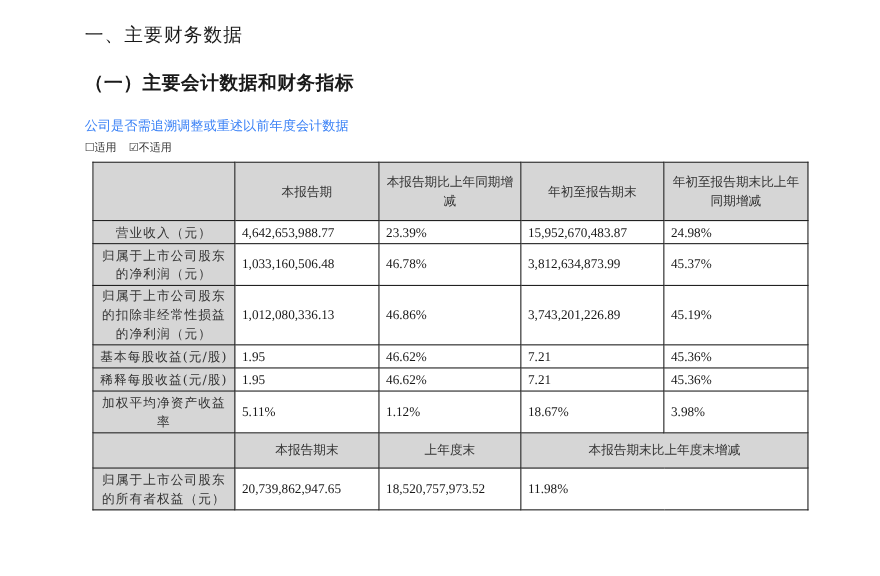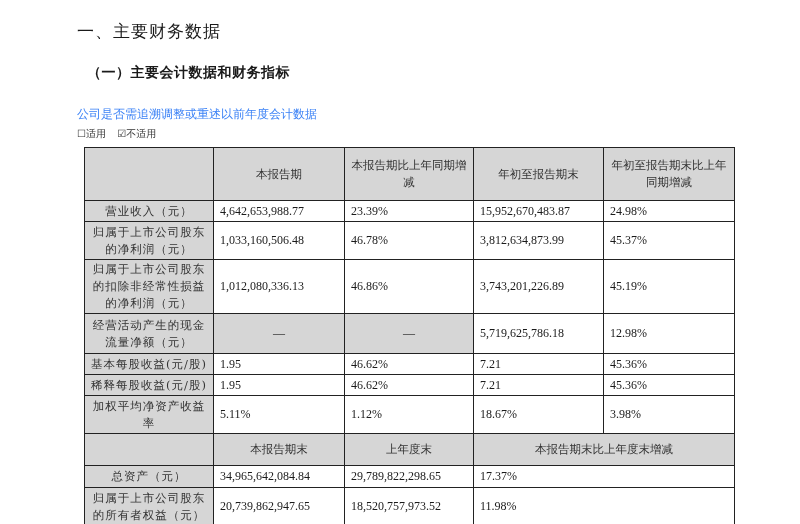--- a/index.html
+++ b/index.html
@@ -9,21 +9,21 @@
     color: #1a1a1a;
   }
   .h1 {
     position: absolute; left: 77px; top: 20px;
     font-family: "DejaVu Sans", "Liberation Sans", sans-serif;
     font-weight: normal; font-size: 17px; letter-spacing: 1px;
   }
   .h2 {
     position: absolute; left: 77px; top: 64px;
     font-family: Liberation Serif, serif;
-    font-weight: bold; font-size: 14px; letter-spacing: 0.5px; margin-left: 10px;
+    font-weight: bold; font-size: 17px; letter-spacing: 0.5px;
   }
   .para {
     position: absolute; left: 77px; top: 106px;
     font-size: 12px; color: #3b82f6;
   }
   .opts {
     position: absolute; left: 77px; top: 127px;
     font-size: 10px; color: #333;
   }
   .opts span { margin-right: 8px; }
@@ -86,27 +86,20 @@
     <td class="num">3,812,634,873.99</td>
     <td class="num">45.37%</td>
   </tr>
   <tr style="height:54px">
     <td class="lbl">归属于上市公司股东的扣除非经常性损益的净利润（元）</td>
     <td class="num">1,012,080,336.13</td>
     <td class="num">46.86%</td>
     <td class="num">3,743,201,226.89</td>
     <td class="num">45.19%</td>
   </tr>
-  <tr style="height:40px">
-    <td class="lbl">经营活动产生的现金流量净额（元）</td>
-    <td class="dash">—</td>
-    <td class="dash">—</td>
-    <td class="num">5,719,625,786.18</td>
-    <td class="num">12.98%</td>
-  </tr>
   <tr style="height:21px">
     <td class="lbl">基本每股收益(元/股)</td>
     <td class="num">1.95</td>
     <td class="num">46.62%</td>
     <td class="num">7.21</td>
     <td class="num">45.36%</td>
   </tr>
   <tr style="height:21px">
     <td class="lbl">稀释每股收益(元/股)</td>
     <td class="num">1.95</td>
@@ -120,26 +113,20 @@
     <td class="num">1.12%</td>
     <td class="num">18.67%</td>
     <td class="num">3.98%</td>
   </tr>
   <tr style="height:32px">
     <td class="hdr"></td>
     <td class="hdr">本报告期末</td>
     <td class="hdr">上年度末</td>
     <td class="hdr" colspan="2">本报告期末比上年度末增减</td>
   </tr>
-  <tr style="height:22px">
-    <td class="lbl">总资产（元）</td>
-    <td class="num">34,965,642,084.84</td>
-    <td class="num">29,789,822,298.65</td>
-    <td class="num" colspan="2">17.37%</td>
-  </tr>
   <tr style="height:38px">
     <td class="lbl">归属于上市公司股东的所有者权益（元）</td>
     <td class="num">20,739,862,947.65</td>
     <td class="num">18,520,757,973.52</td>
     <td class="num" colspan="2">11.98%</td>
   </tr>
 </tbody>
   </table>
 
 </body></html>

